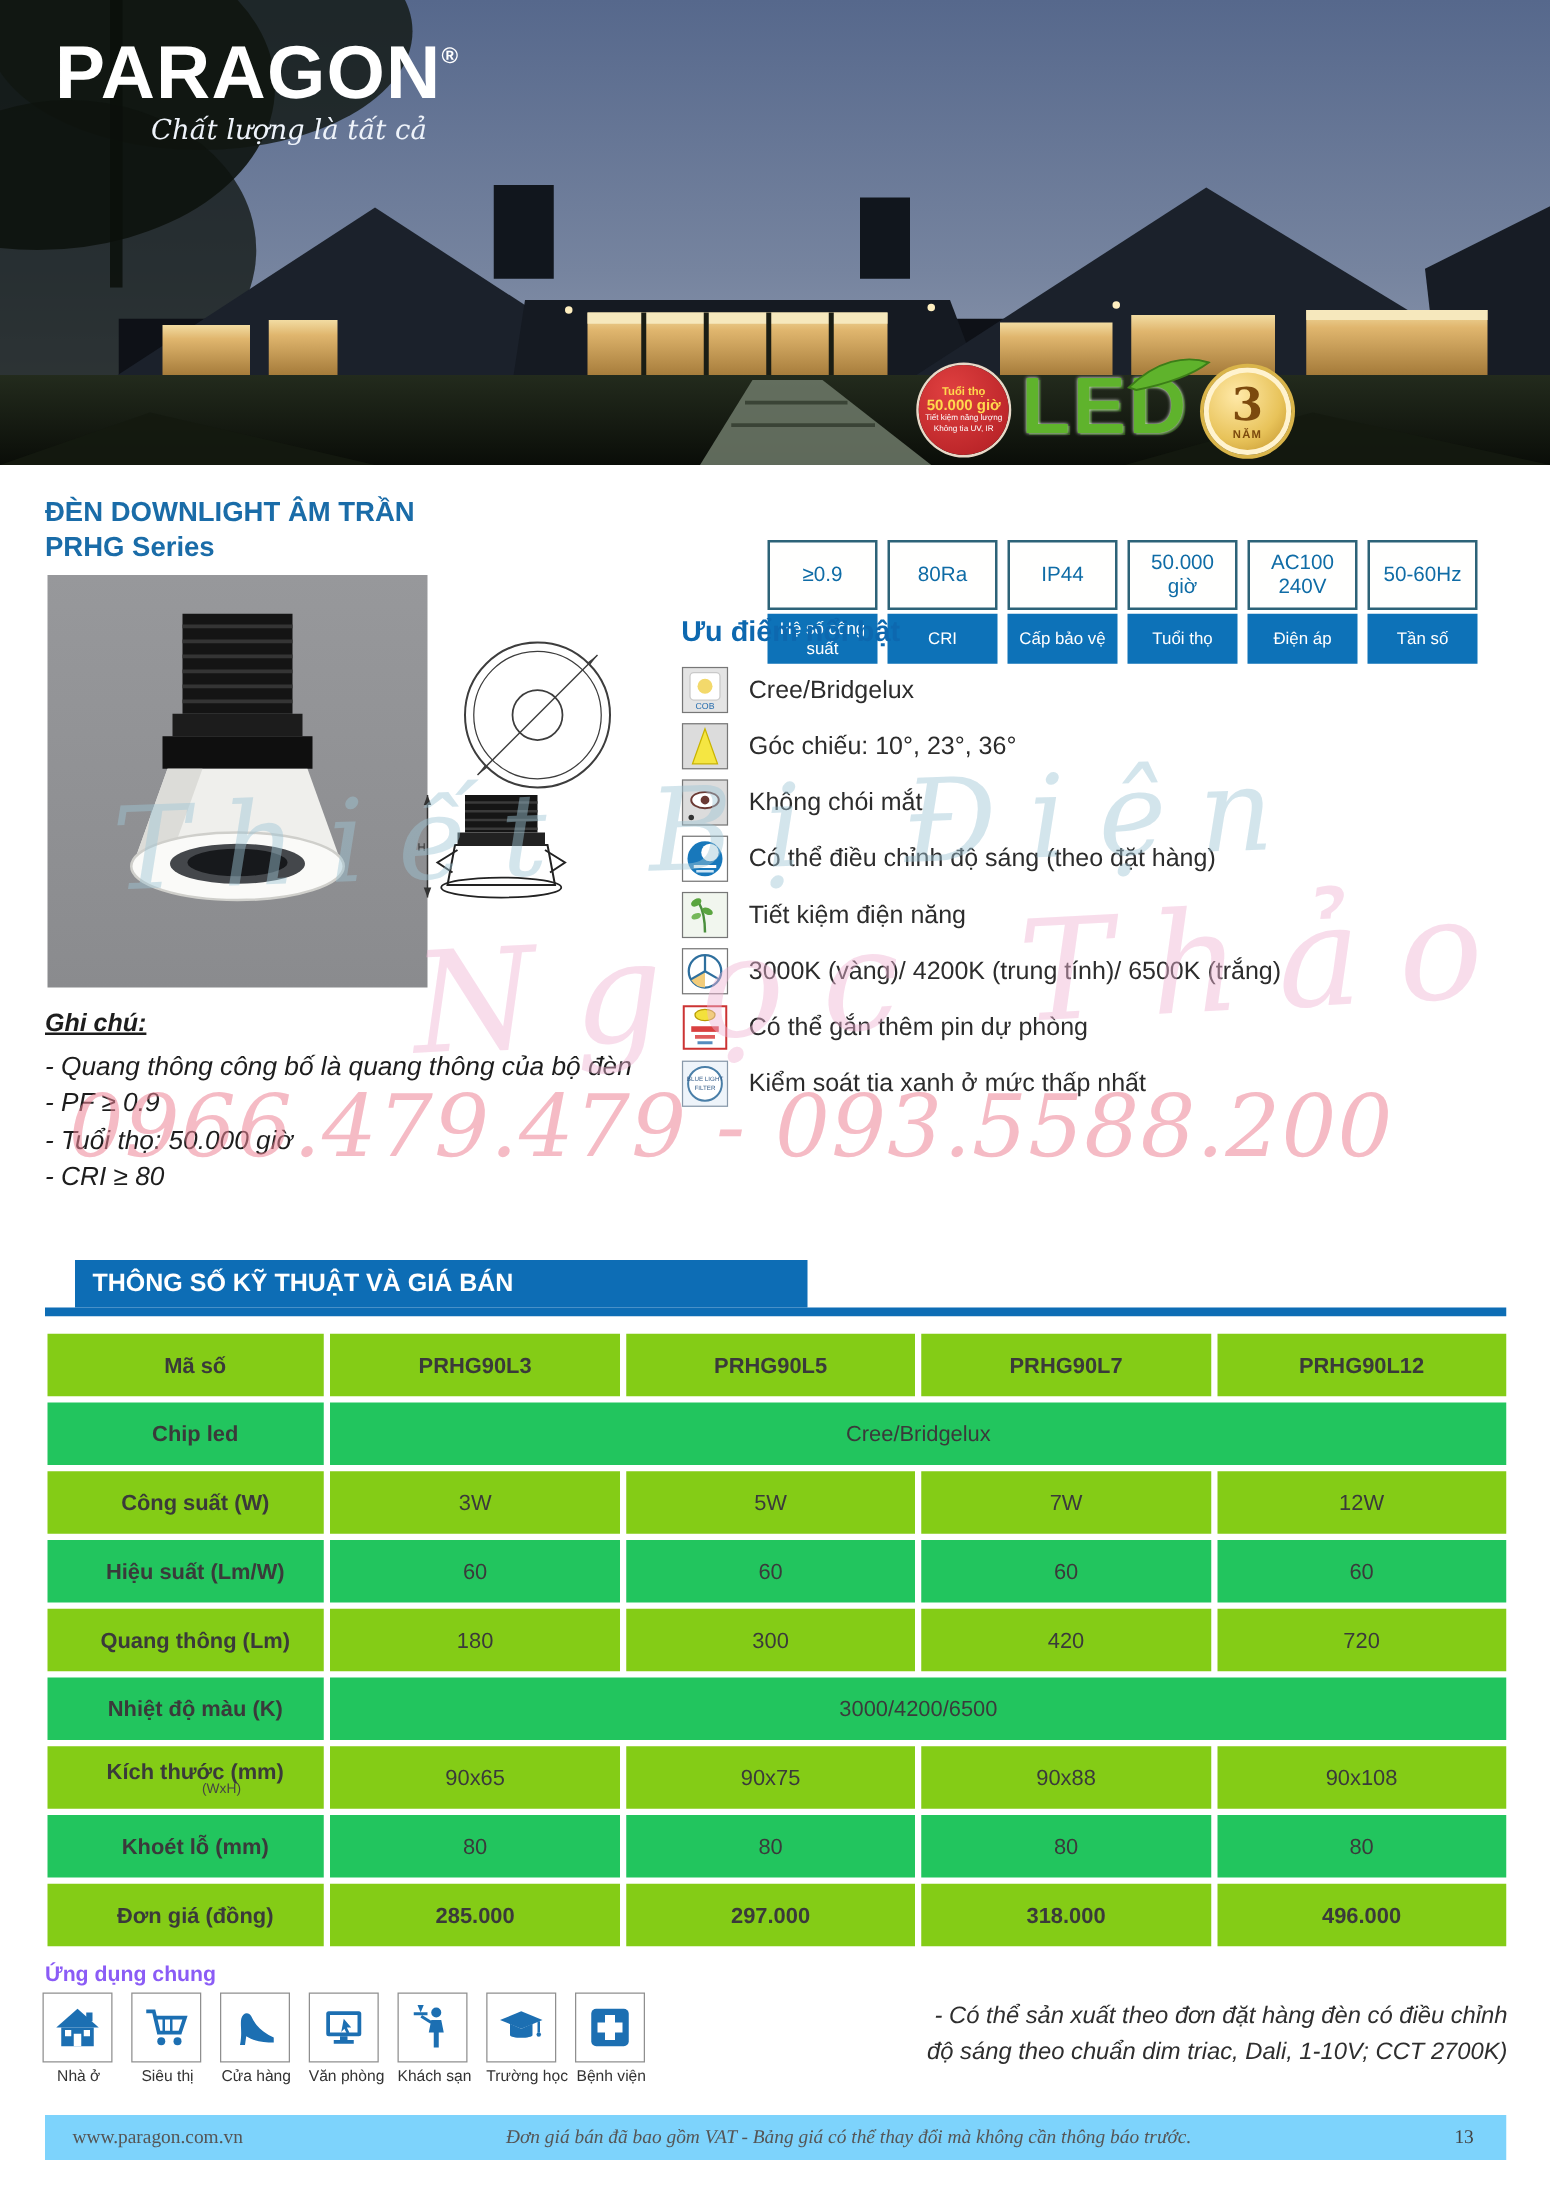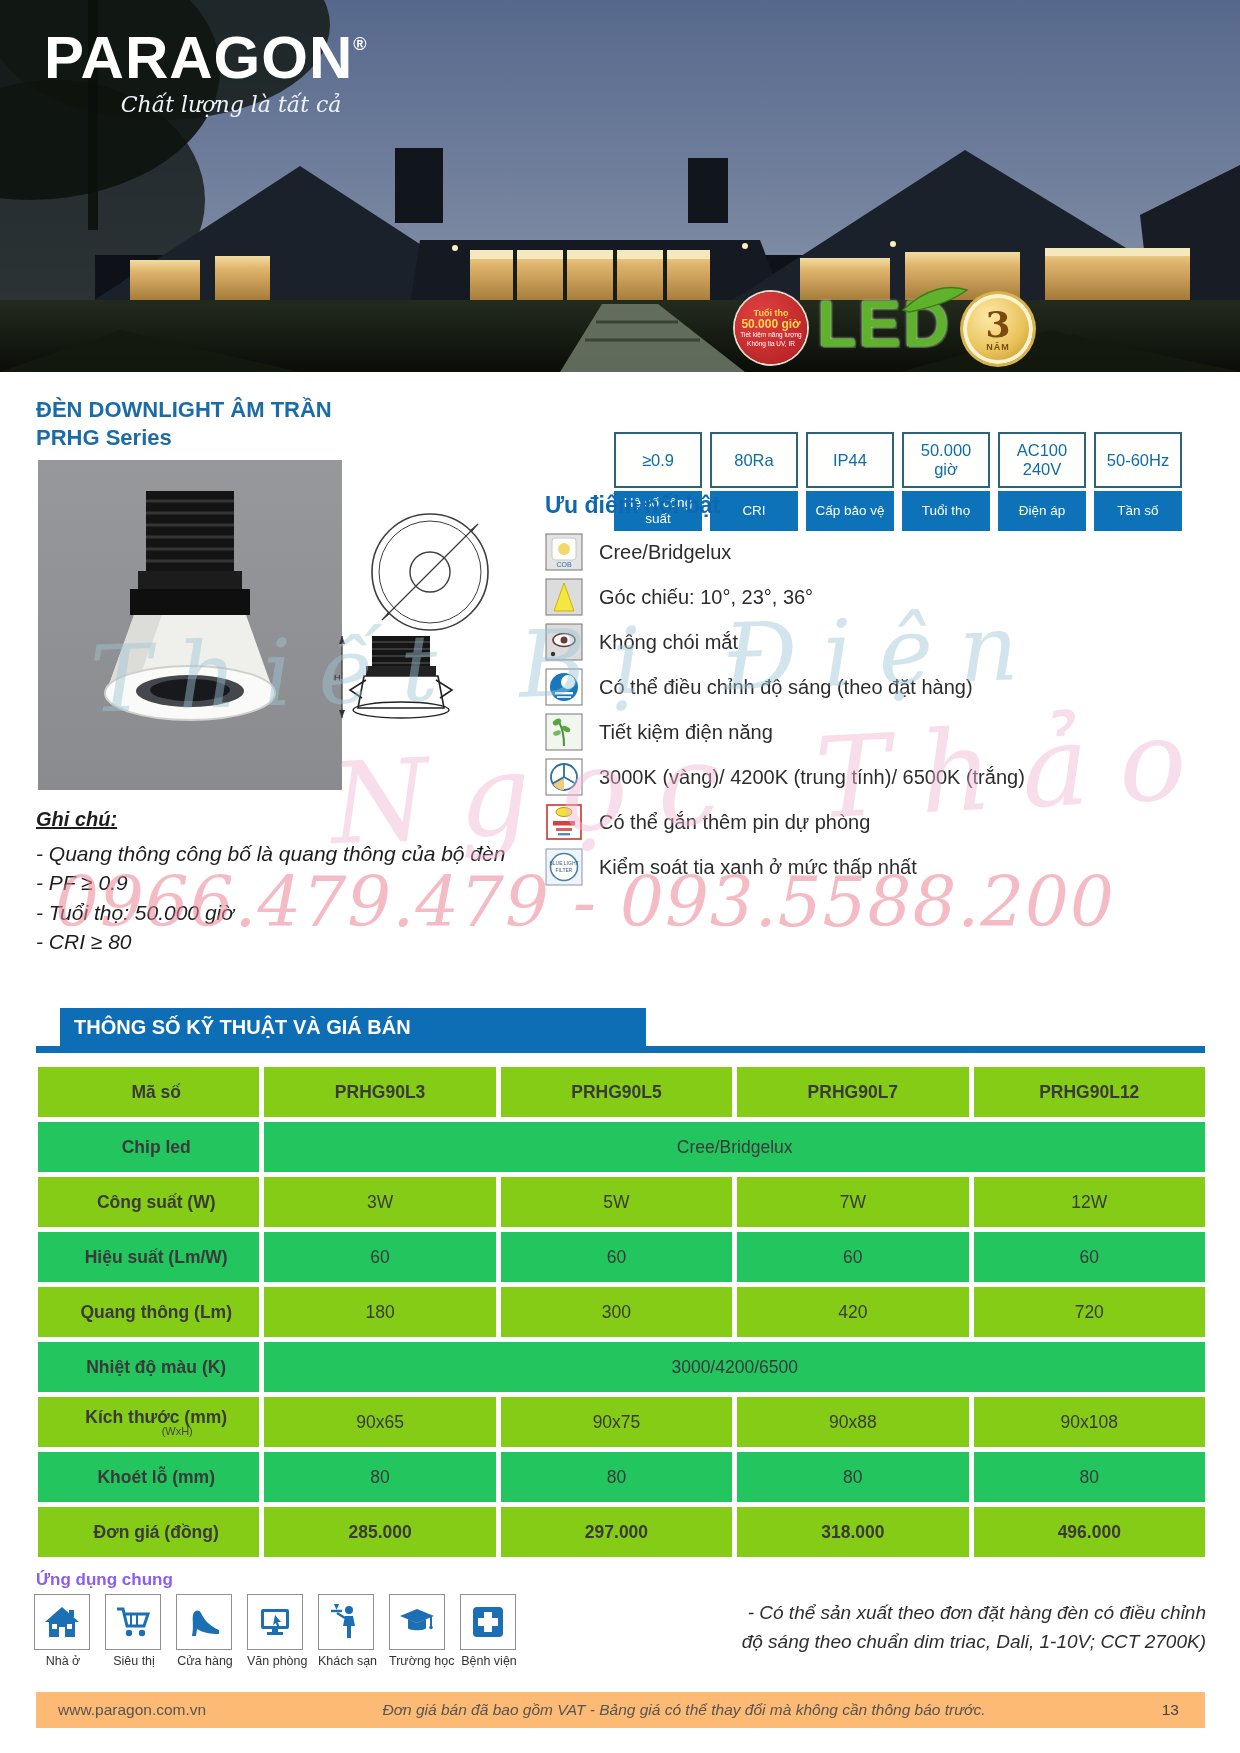--- a/index.html
+++ b/index.html
@@ -72,22 +72,22 @@
   .sub{display:block;font-weight:normal;font-size:11px;color:#444;padding-left:42px;margin-top:-3px;}
   
   .apps-h{position:absolute;left:36px;top:1570px;font-size:17px;font-weight:bold;color:#8b5cf6;}
   .apps{position:absolute;left:34px;top:1594px;display:flex;gap:13px;}
   .app{width:58px;text-align:center;}
   .appbox{width:54px;height:54px;border:1.5px solid #8f8f8f;background:#fff;display:flex;align-items:center;justify-content:center;}
   .applab{font-size:12.5px;color:#333;margin-top:4px;white-space:nowrap;}
   .dimnote{position:absolute;left:580px;top:1598px;width:626px;text-align:right;font-style:italic;
            font-size:19px;color:#2e2e2e;line-height:1.55;}
   
-  .footer{position:absolute;left:36px;top:1692px;width:1169px;height:36px;background:#fdba74;
-          display:flex;align-items:center;font-size:15.5px;color:#555;}
+  .footer{position:absolute;left:36px;top:1692px;width:1169px;height:36px;background:#7dd3fc;
+          display:flex;align-items:center;font-size:15.5px;color:#555;font-family:Liberation Serif, serif;}
   .f-site{padding-left:22px;}
   .f-note{flex:1;text-align:center;font-style:italic;}
   .f-page{padding-right:26px;color:#444;}
 </style>
 </head>
 <body>
 
 <div class="page">
 
   <div class="hero">

